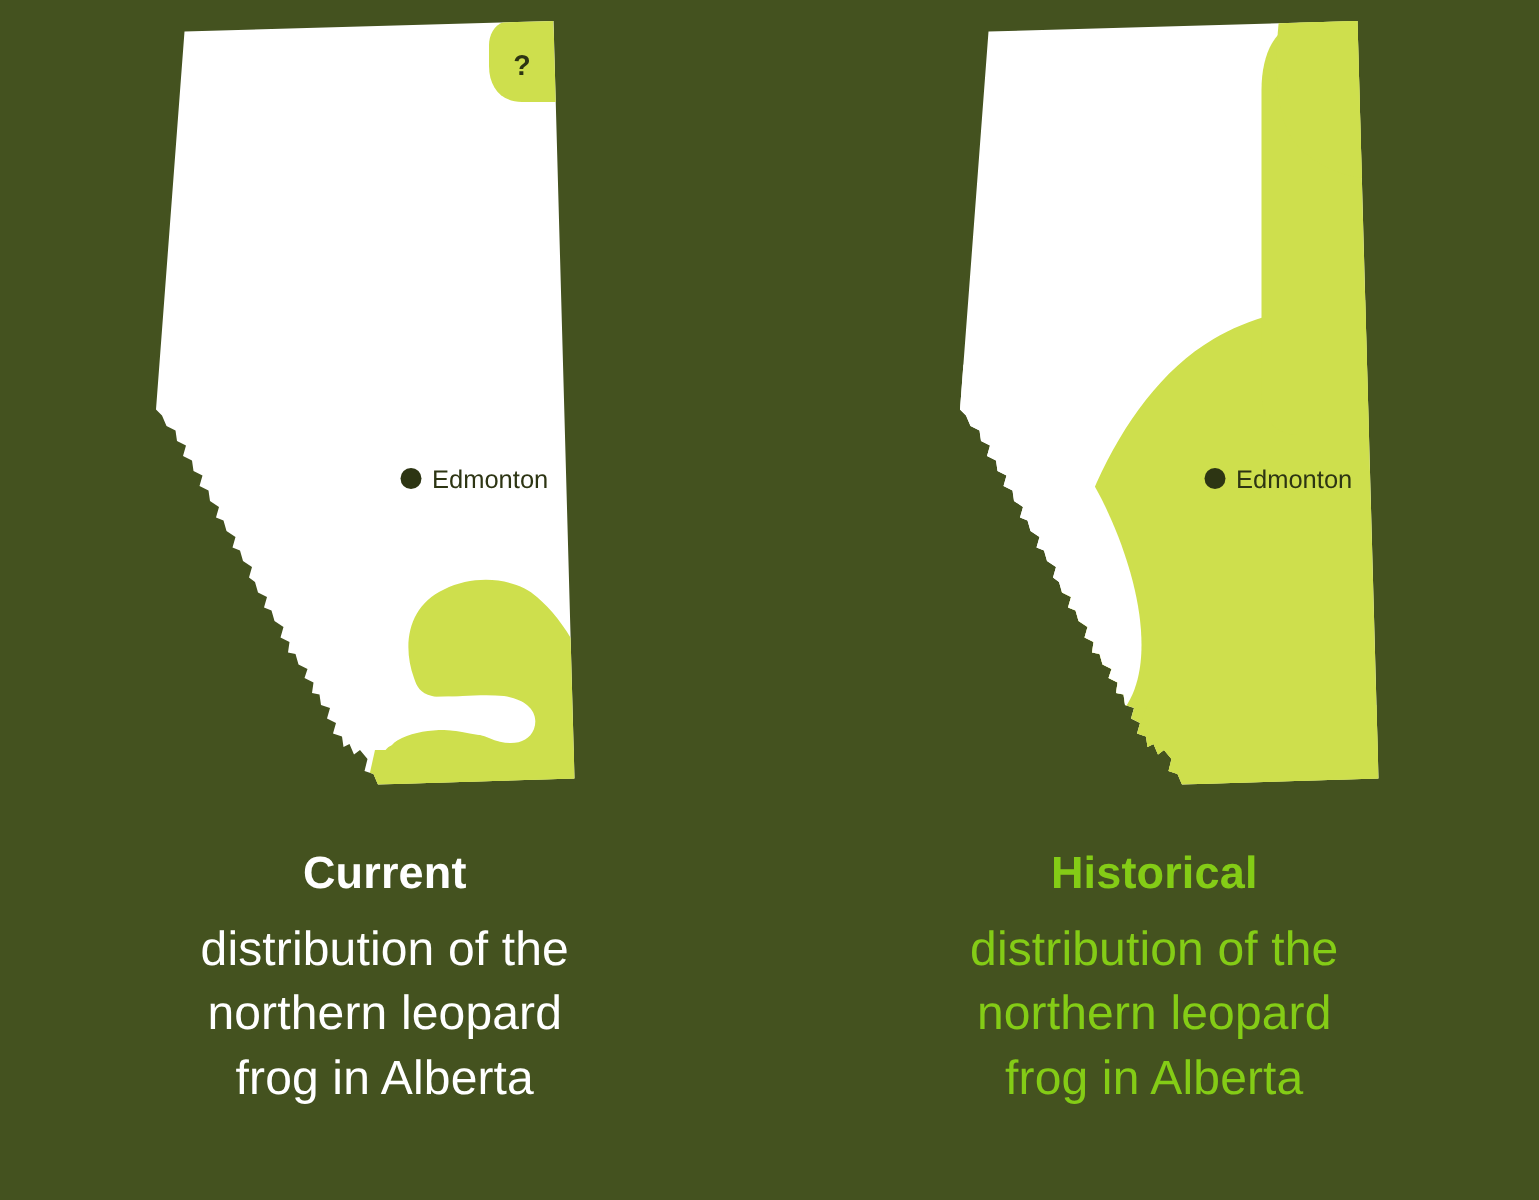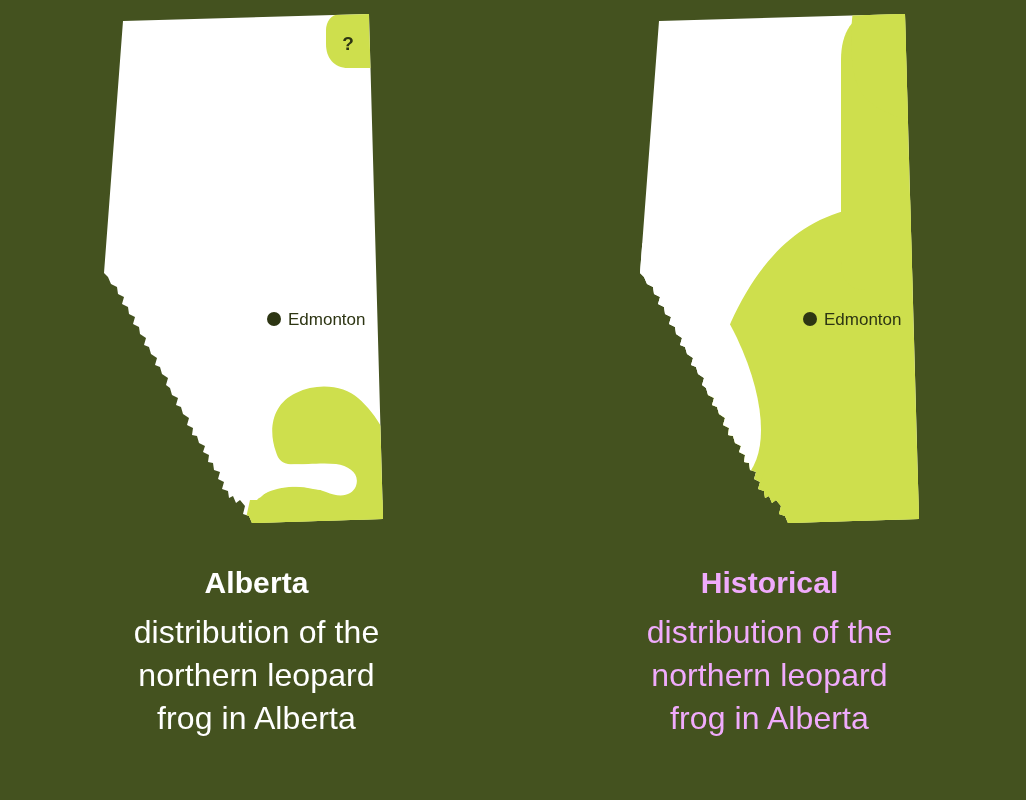--- a/index.html
+++ b/index.html
@@ -152,21 +152,21 @@
           <text class="qmark" x="348" y="50" text-anchor="middle" style="fill: rgb(45, 53, 19);">?</text>
 
           <g>
             <circle cx="274" cy="319" r="7" fill="#2d3513"></circle>
             <text class="city-label" x="288" y="325" style="fill: rgb(45, 53, 19);">Edmonton</text>
           </g>
         </svg>
       </div>
 
       <div class="caption" style="color: rgb(255, 255, 255);">
-        <span class="caption-title">Alberta</span>
+        <span class="caption-title">Current</span>
         <span class="caption-body">distribution of the</span>
         <span class="caption-body">northern leopard</span>
         <span class="caption-body">frog in Alberta</span>
       </div>
     </div>
 
     <div class="panel">
       <div class="map-wrap">
         <svg class="map-svg" viewBox="0 0 513 545" xmlns="http://www.w3.org/2000/svg">
           <defs>
@@ -228,21 +228,21 @@
                      L430,540 L430,470 Z" fill="#cedf4d"></path>
           </g>
 
           <g>
             <circle cx="297" cy="319" r="7" fill="#2d3513"></circle>
             <text class="city-label" x="311" y="325" style="fill: rgb(45, 53, 19);">Edmonton</text>
           </g>
         </svg>
       </div>
 
-      <div class="caption" style="color: #f0abfc;">
+      <div class="caption" style="color: #84cc16;">
         <span class="caption-title">Historical</span>
         <span class="caption-body">distribution of the</span>
         <span class="caption-body">northern leopard</span>
         <span class="caption-body">frog in Alberta</span>
       </div>
     </div>
 
   </div>
 </div>
 

